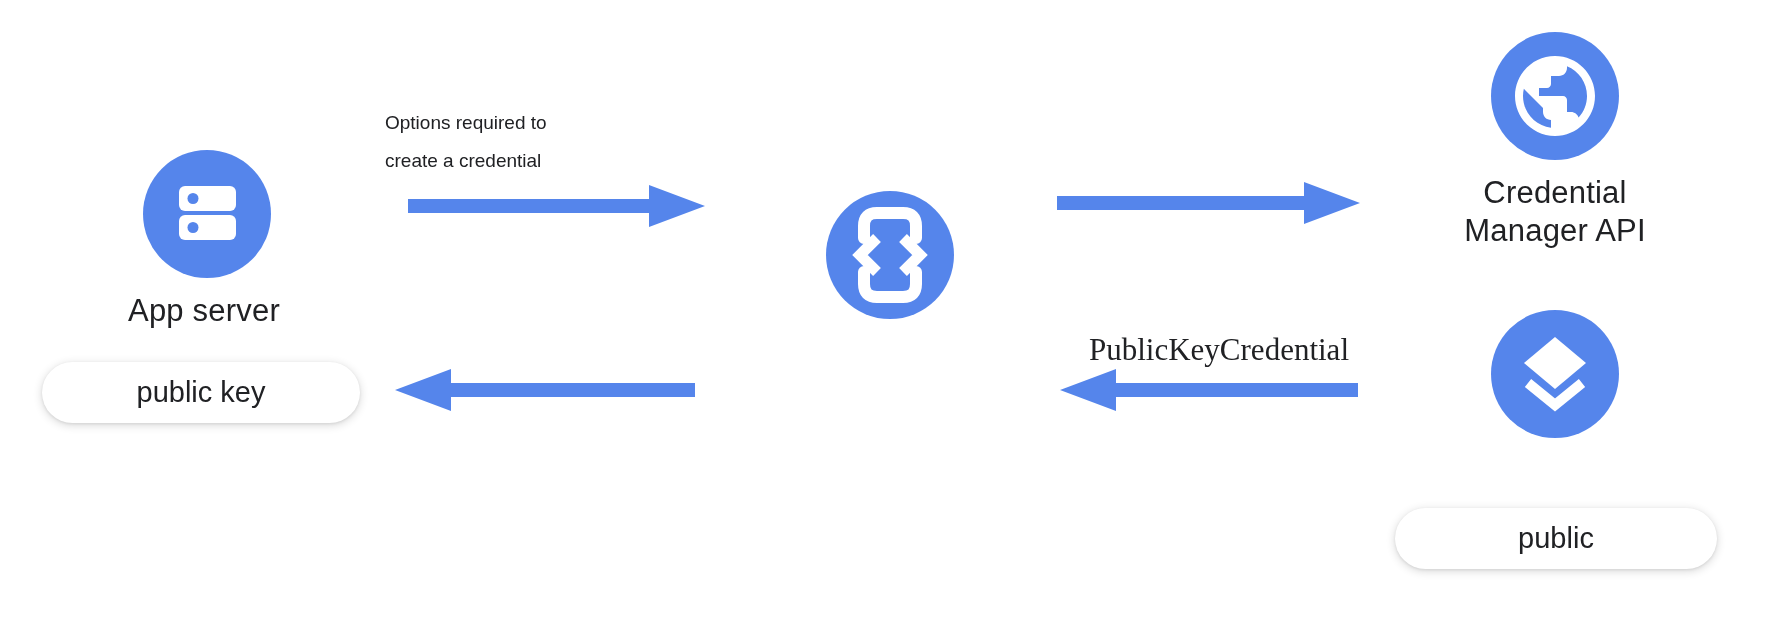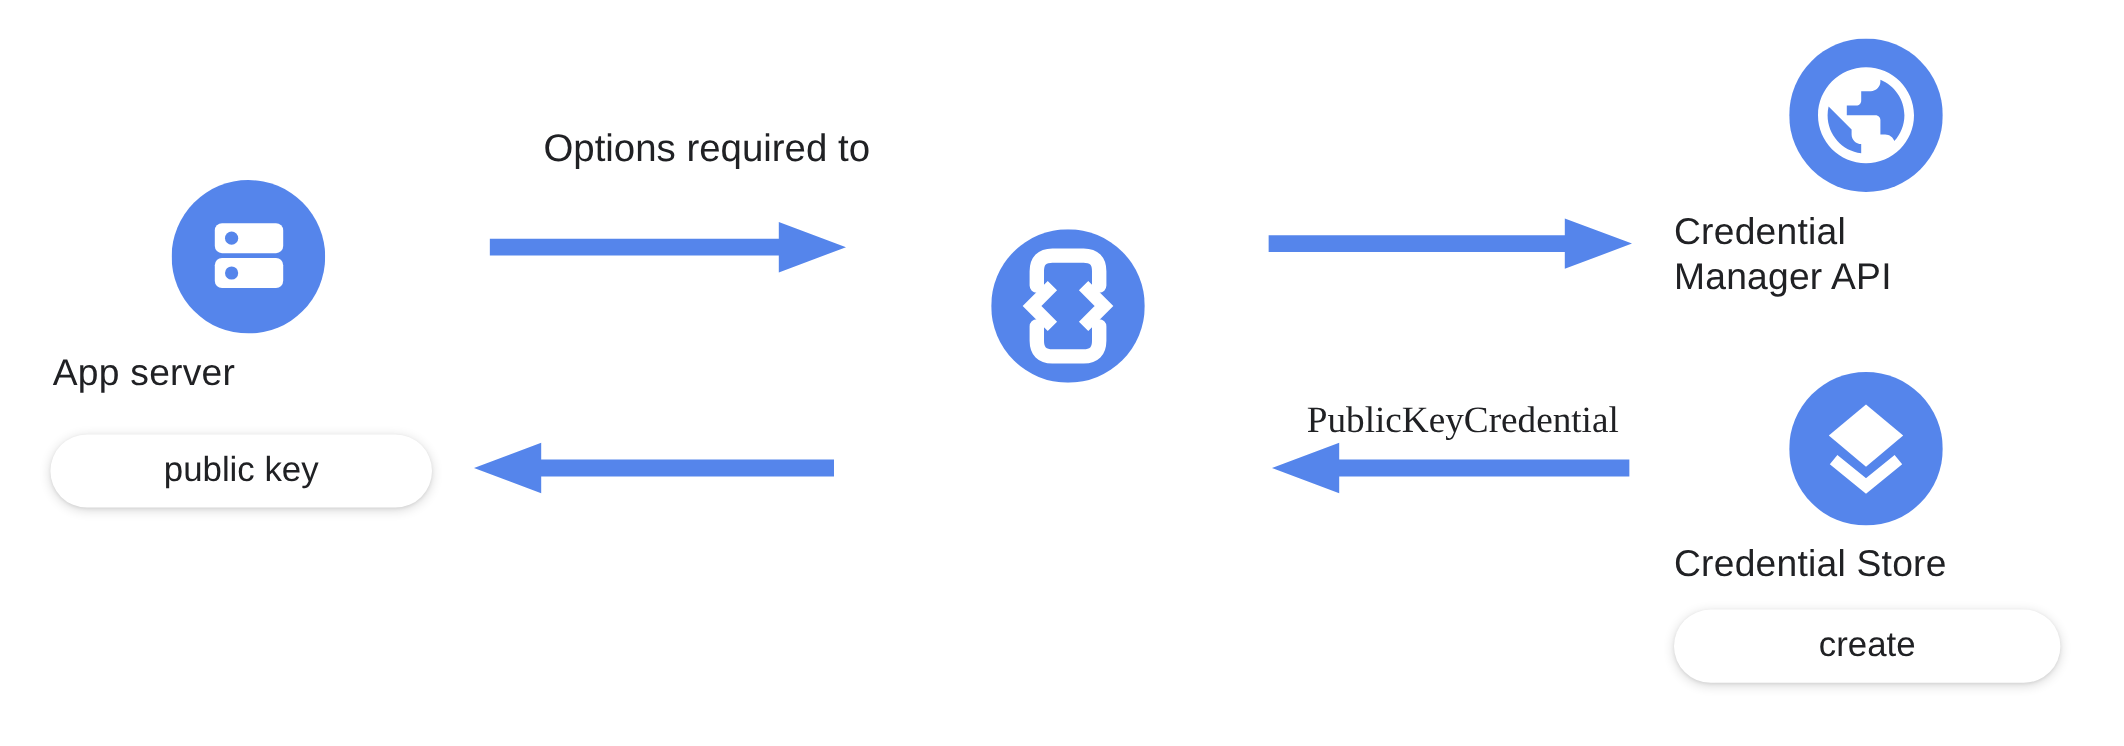--- a/index.html
+++ b/index.html
@@ -13,25 +13,25 @@
     position:relative;width:1770px;height:622px;overflow:hidden;
     background:var(--background);
     font-family:"Liberation Sans",sans-serif;color:var(--text-dark);
   }
   .abs{position:absolute;}
   .node-circle{width:128px;height:128px;display:block;}
   .c-fill{fill:var(--accent-blue);}
   .w-fill{fill:#ffffff;}
   .w-stroke{stroke:#ffffff;fill:none;}
   .node-label{
-    width:320px;font-size:31px;line-height:38px;
+    width:320px;text-align:center;font-size:31px;line-height:38px;
     font-weight:500;letter-spacing:0.2px;color:var(--text-dark);
   }
   .caption{
-    width:340px;text-align:right;font-size:32px;line-height:38px;
+    width:340px;text-align:left;font-size:19px;line-height:38px;
     color:var(--text-dark);
   }
   .caption-mono{
     width:362px;text-align:center;
     font-family:Liberation Serif, serif;
     font-size:31px;line-height:34px;color:var(--text-dark);white-space:nowrap;
   }
   .arrow-shape{fill:var(--accent-blue);}
   .pill{
     background:var(--pill-bg);border-radius:31px;height:61px;
@@ -54,20 +54,21 @@
   </svg>
   <div class="node-label abs" style="left:44px;top:292px">
     <div>App server</div>
   </div>
   <div class="pill abs" style="left:42px;top:362px;width:318px">
     <span>public key</span>
   </div>
 
   <div class="caption abs" style="left:385px;top:104px">
     <div>Options required to</div>
+    <div>create a credential</div>
   </div>
 
   <svg class="abs" style="left:408px;top:184px" width="297" height="44">
     <polygon class="arrow-shape" points="0,15 241,15 241,1 297,22 241,43 241,29 0,29"></polygon>
   </svg>
 
   <div class="caption abs" style="left:373px;top:294px">
   </div>
 
   <svg class="abs" style="left:395px;top:368px" width="300" height="44">
@@ -106,20 +107,17 @@
   <div class="node-label abs" style="left:1395px;top:174px">
     <div>Credential</div>
     <div>Manager API</div>
   </div>
 
   <svg class="node-circle abs" style="left:1491px;top:310px" viewBox="0 0 128 128">
     <circle cx="64" cy="64" r="64" class="c-fill"></circle>
     <path d="M64 27 L95 53 L64 79 L33 53 Z" class="w-fill"></path>
     <path d="M37 73 L64 95 L91 73" class="w-stroke" stroke-width="10" stroke-linecap="butt" stroke-linejoin="miter"></path>
   </svg>
-  <div class="node-label abs" style="left:1395px;top:451px">
-    <div>Credential Store</div>
-  </div>
   <div class="pill abs" style="left:1395px;top:508px;width:322px">
-    <span>create</span>
+    <span>public</span>
   </div>
 
 </div>
 
 </body></html>

